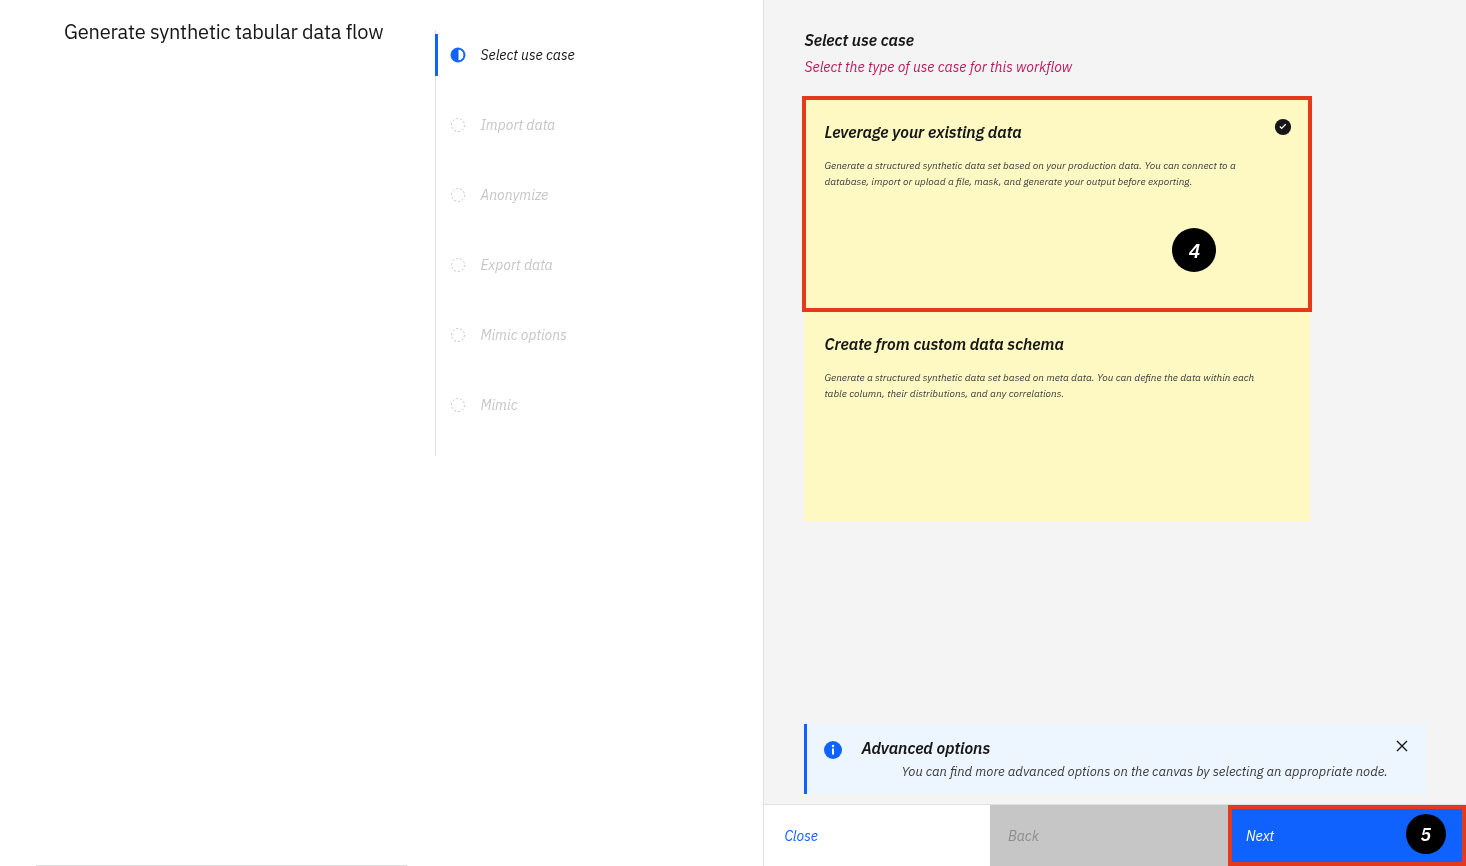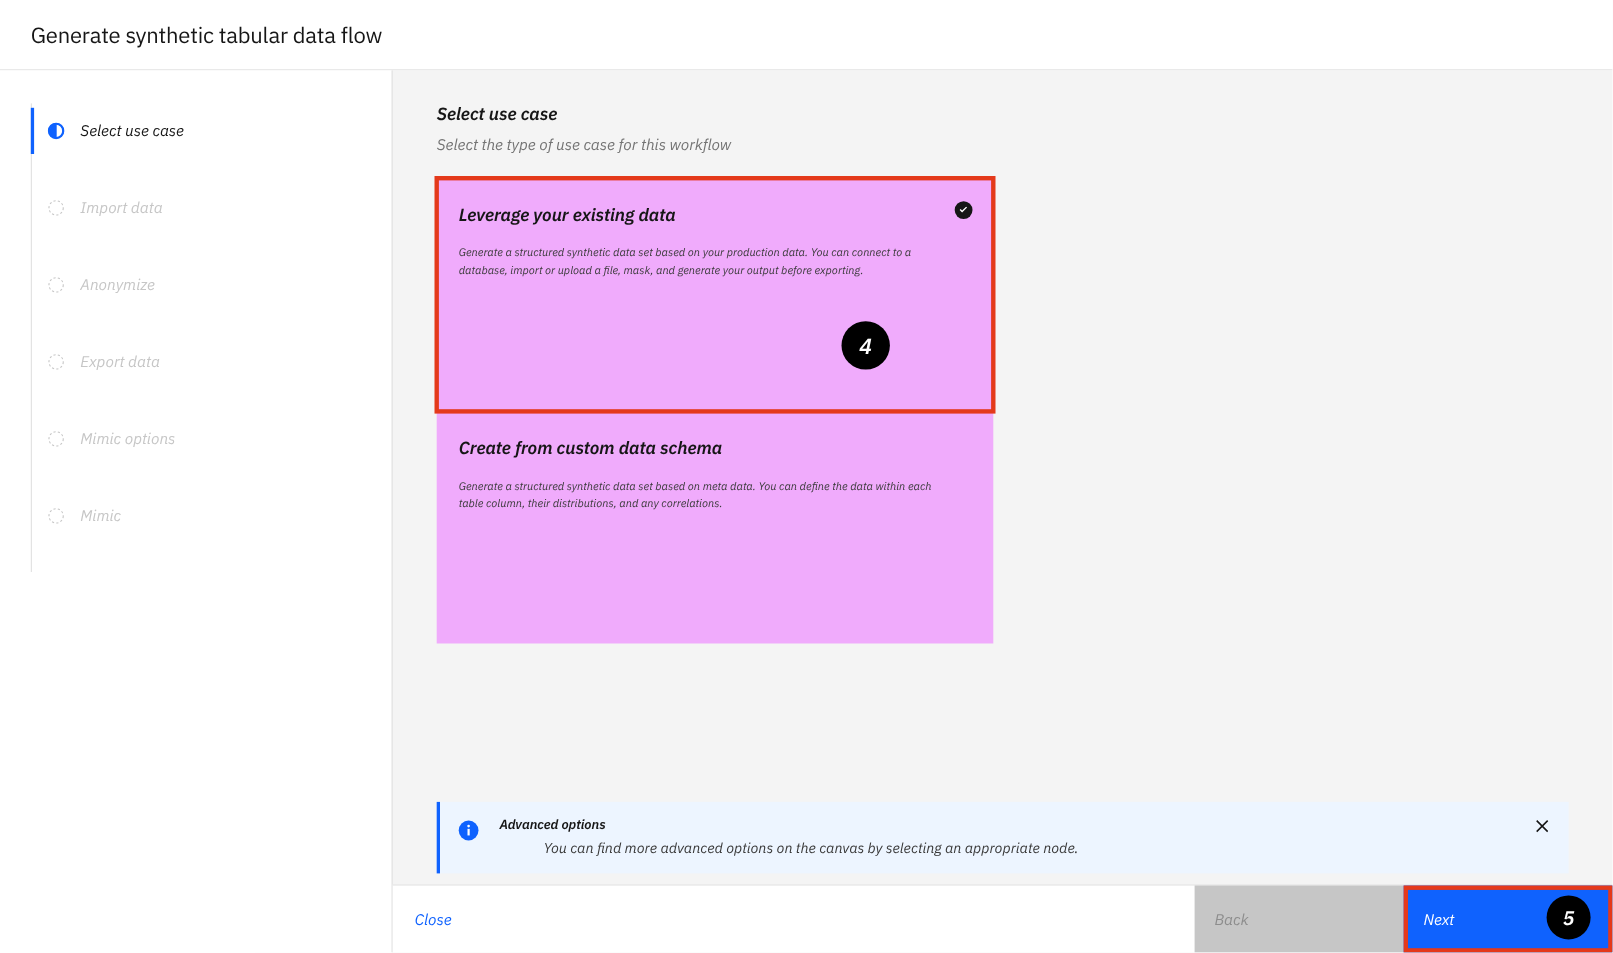--- a/index.html
+++ b/index.html
@@ -1,60 +1,60 @@
 <!DOCTYPE html>
 <html><head>
 <meta charset="utf-8">
 <style>
   * { box-sizing: border-box; margin: 0; padding: 0; }
   html, body { width: 1466px; height: 866px; font-family: "IBM Plex Sans", -apple-system, BlinkMacSystemFont, "Segoe UI", Arial, sans-serif; color:#161616; background:#fff; }
-  .page { display:flex; flex-direction:column; height:100%; }
+  .page { display:flex; flex-direction:row; height:100%;padding-left:36px; }
   .page-header { padding:18px 24px 18px 28px; border-bottom:1px solid #e0e0e0; }
   .page-header h1 { font-size:20px; font-weight:400; letter-spacing:-0.2px; }
 
   .body-row { flex:1; display:flex; min-height:0;font-style:italic; }
 
   
   .sidebar { width:356px; background:#fff; padding:30px 0 0 0; }
   .step-list { list-style:none; margin-left:28px; border-left:1px solid #e0e0e0; padding:4px 0 30px 0;}
   .step { display:flex; align-items:center; gap:14px; padding:12px 16px 12px 0; font-size:14px; color:#c6c6c6; margin-left:-1px; border-left:3px solid transparent; padding-left:12px; margin-bottom:28px;}
   .step:last-child{ margin-bottom:0;}
   .step.active { color:#161616; border-left-color:#0f62fe; }
   .step-icon { width:16px; height:16px; display:inline-flex; align-items:center; justify-content:center; }
   .step-icon.pending svg circle{ stroke:#c6c6c6; }
   .step-icon.current svg { stroke:#0f62fe; fill:#0f62fe;}
   .step-label{ font-size:14px;}
 
   
   .main { flex:1; background:#f4f4f4; display:flex; flex-direction:column; min-width:0; border-left:1px solid #e0e0e0;}
   .main-inner { flex:1; padding:30px 40px 0 40px; overflow:auto; }
   .main-title { font-size:16px; font-weight:600; margin-bottom:8px;}
-  .main-sub { font-size:14px; color:#737373; margin-bottom:22px;}
+  .main-sub { font-size:14px; color:#be185d; margin-bottom:22px;}
 
-  .card-stack { width:506px; background:#f0abfc; }
+  .card-stack { width:506px; background:#fef9c3; }
   .card { padding:24px 28px 36px 20px; border-bottom:1px solid #f4f4f4; position:relative; cursor:pointer;}
   .card:last-child{ border-bottom:none; padding-bottom:120px;}
   .card-title { font-size:16px; font-weight:600; margin-bottom:16px;}
   .card-desc { font-size:10px; line-height:1.55; color:#393939; max-width:430px;}
   .check-badge { position:absolute; top:20px; right:18px; width:18px; height:18px; }
   .highlight-box { outline:4px solid #e4391b; outline-offset:-2px;}
 
   
   .info-wrap{ padding:0 40px 10px 40px;}
   .info-strip { display:flex; align-items:flex-start; gap:18px; background:#edf5ff; border-left:3px solid #0f62fe; padding:14px 16px; position:relative;}
   .info-icon { width:20px; height:20px; flex:0 0 auto; margin-top:2px;}
-  .info-text strong{ display:block; font-size:12px; font-weight:600; margin-bottom:2px;}
+  .info-text strong{ display:block; font-size:16px; font-weight:600; margin-bottom:2px;}
   .info-text span{ font-size:13px; color:#393939;margin-left:40px;}
   .info-close{ position:absolute; right:14px; top:14px; width:18px; height:18px; cursor:pointer;}
 
   
   .footer { display:flex; align-items:stretch; height:62px; border-top:1px solid #e0e0e0; background:#fff;}
   .footer .close-link{ flex:0 0 auto; padding:0 20px; display:flex; align-items:center; font-size:14px; color:#0f62fe; cursor:pointer; }
   .footer .spacer{ flex:1;}
-  .footer .btn { width:190px; display:flex; align-items:center; padding:0 18px; font-size:14px; cursor:pointer;}
+  .footer .btn { width:238px; display:flex; align-items:center; padding:0 18px; font-size:14px; cursor:pointer;}
   .footer .btn-back{ background:#c6c6c6; color:#8d8d8d;}
   .footer .btn-next{ background:#0f62fe; color:#fff; position:relative;}
   .next-highlight{ position:absolute; inset:0; border:4px solid #e4391b; pointer-events:none;}
 
   
   .ann-badge{ position:absolute; width:44px; height:44px; border-radius:50%; background:#000; color:#fff; display:flex; align-items:center; justify-content:center; font-size:20px; font-weight:600;}
   .ann4{ top:130px; left:368px;}
   .ann5{ top:9px; right:20px; width:40px; height:40px; font-size:18px;}
 </style>
 </head>

